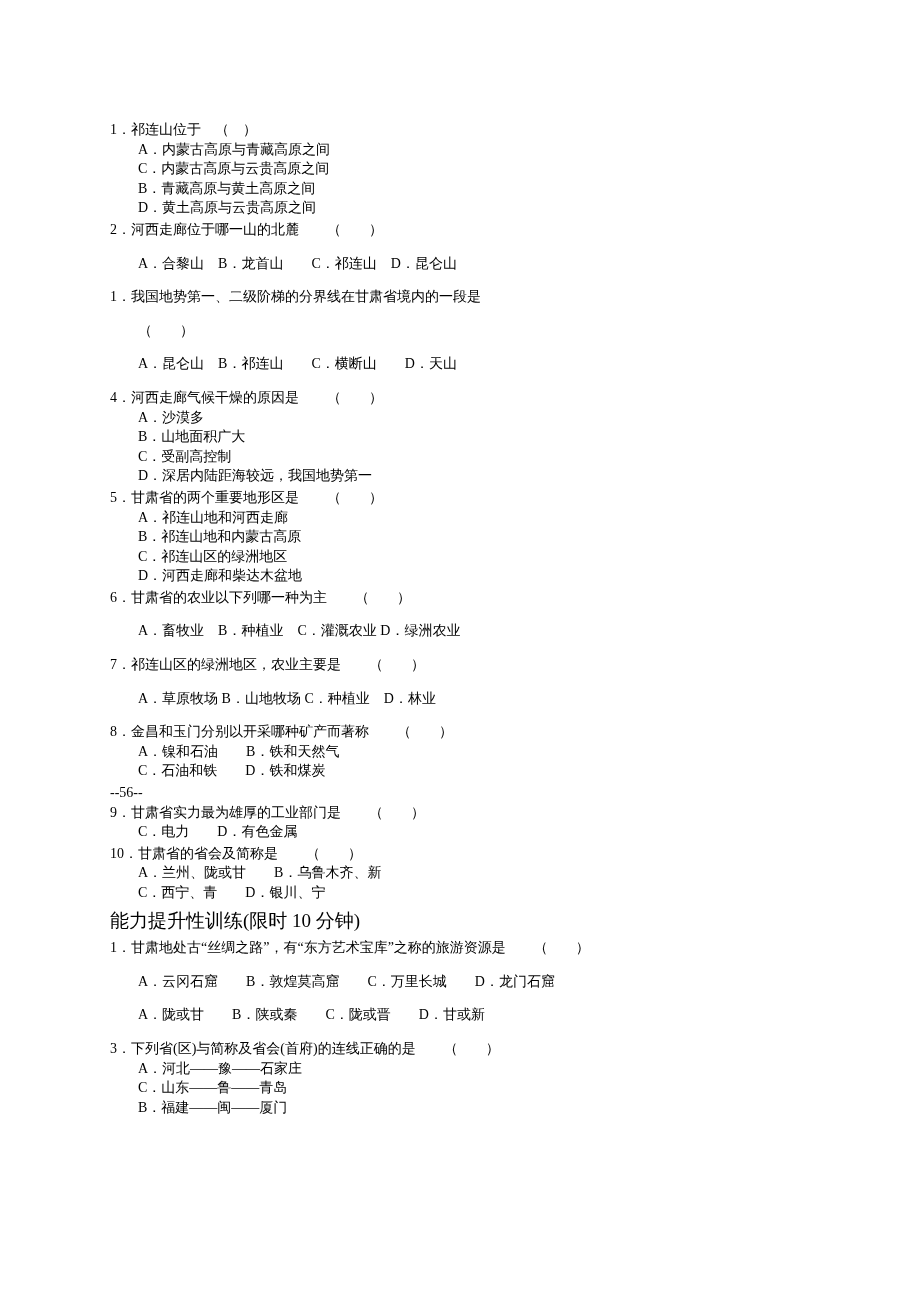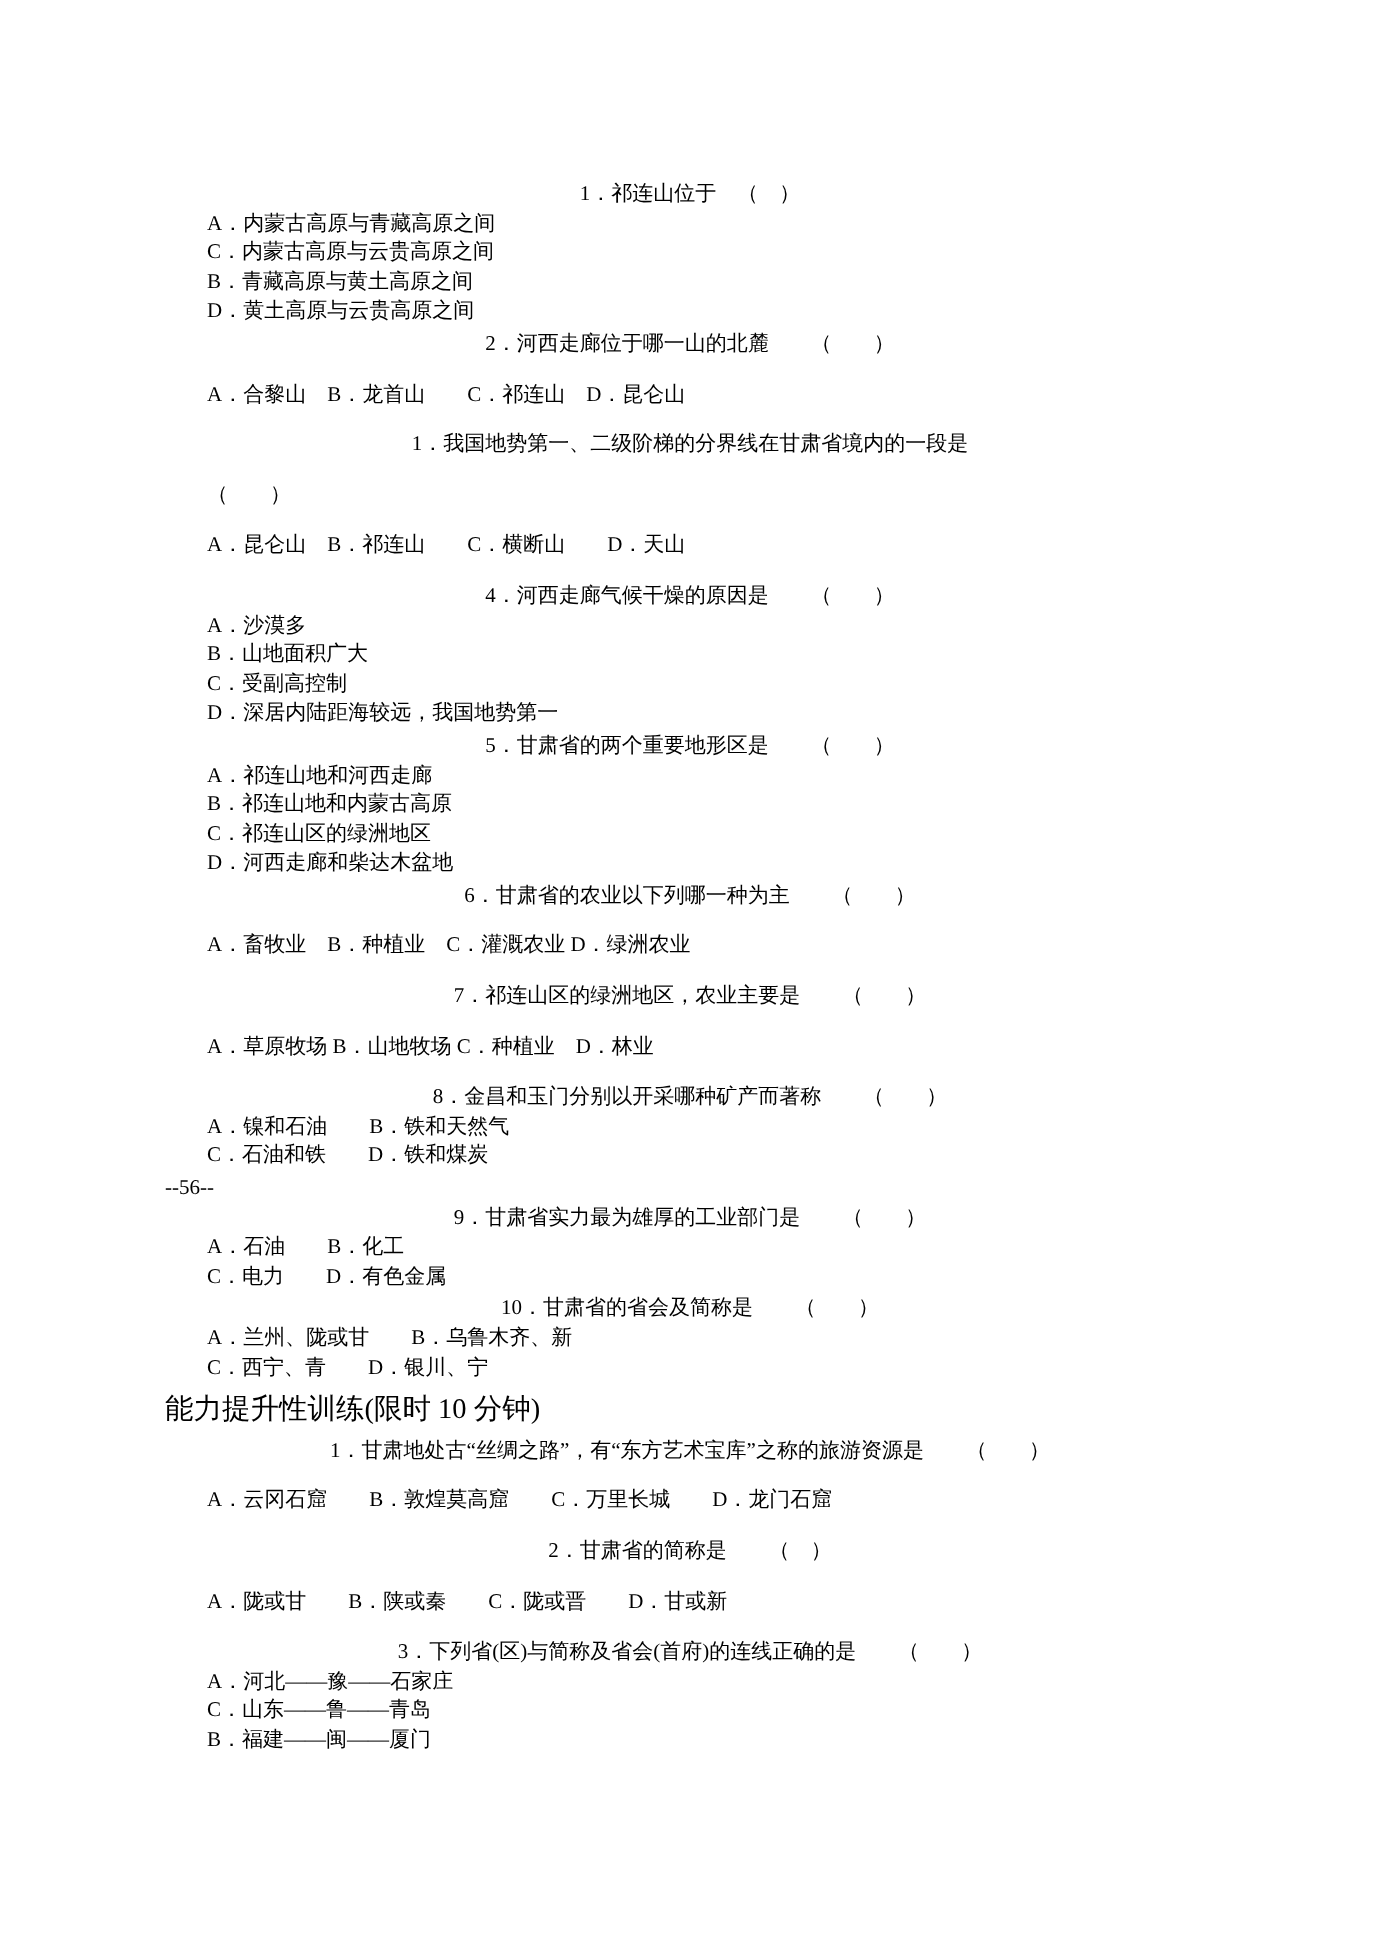--- a/index.html
+++ b/index.html
@@ -12,21 +12,20 @@
       width: 920px;
       box-sizing: border-box;
       color: #000;
     }
     .question {
       margin-bottom: 2px;
     }
     .q-stem {
       margin: 0;
       padding-left: 0;
-      text-align: center;
     }
     .option {
       margin: 0;
       padding-left: 2em;
     }
     .page-marker {
       margin: 0;
     }
     .section-title {
       font-size: 19px;
@@ -91,39 +90,37 @@
 <div class="question">
   <p class="q-stem">8．金昌和玉门分别以开采哪种矿产而著称　　（　　）</p>
   <p class="option">A．镍和石油　　B．铁和天然气</p>
   <p class="option">C．石油和铁　　D．铁和煤炭</p>
 </div>
 
 <p class="page-marker">--56--</p>
 
 <div class="question">
   <p class="q-stem">9．甘肃省实力最为雄厚的工业部门是　　（　　）</p>
-  <p class="option">A．石油　　B．化工</p>
   <p class="option">C．电力　　D．有色金属</p>
 </div>
 
 <div class="question">
   <p class="q-stem">10．甘肃省的省会及简称是　　（　　）</p>
   <p class="option">A．兰州、陇或甘　　B．乌鲁木齐、新</p>
   <p class="option">C．西宁、青　　D．银川、宁</p>
 </div>
 
 <h2 class="section-title">能力提升性训练(限时 10 分钟)</h2>
 
 <div class="question">
   <p class="q-stem">1．甘肃地处古“丝绸之路”，有“东方艺术宝库”之称的旅游资源是　　（　　）</p>
   <p class="inline-options">A．云冈石窟　　B．敦煌莫高窟　　C．万里长城　　D．龙门石窟</p>
 </div>
 
 <div class="question">
-  <p class="q-stem">2．甘肃省的简称是　　（　）</p>
   <p class="inline-options">A．陇或甘　　B．陕或秦　　C．陇或晋　　D．甘或新</p>
 </div>
 
 <div class="question">
   <p class="q-stem">3．下列省(区)与简称及省会(首府)的连线正确的是　　（　　）</p>
   <p class="option">A．河北——豫——石家庄</p>
   <p class="option">C．山东——鲁——青岛</p>
   <p class="option">B．福建——闽——厦门</p>
 </div>
 

